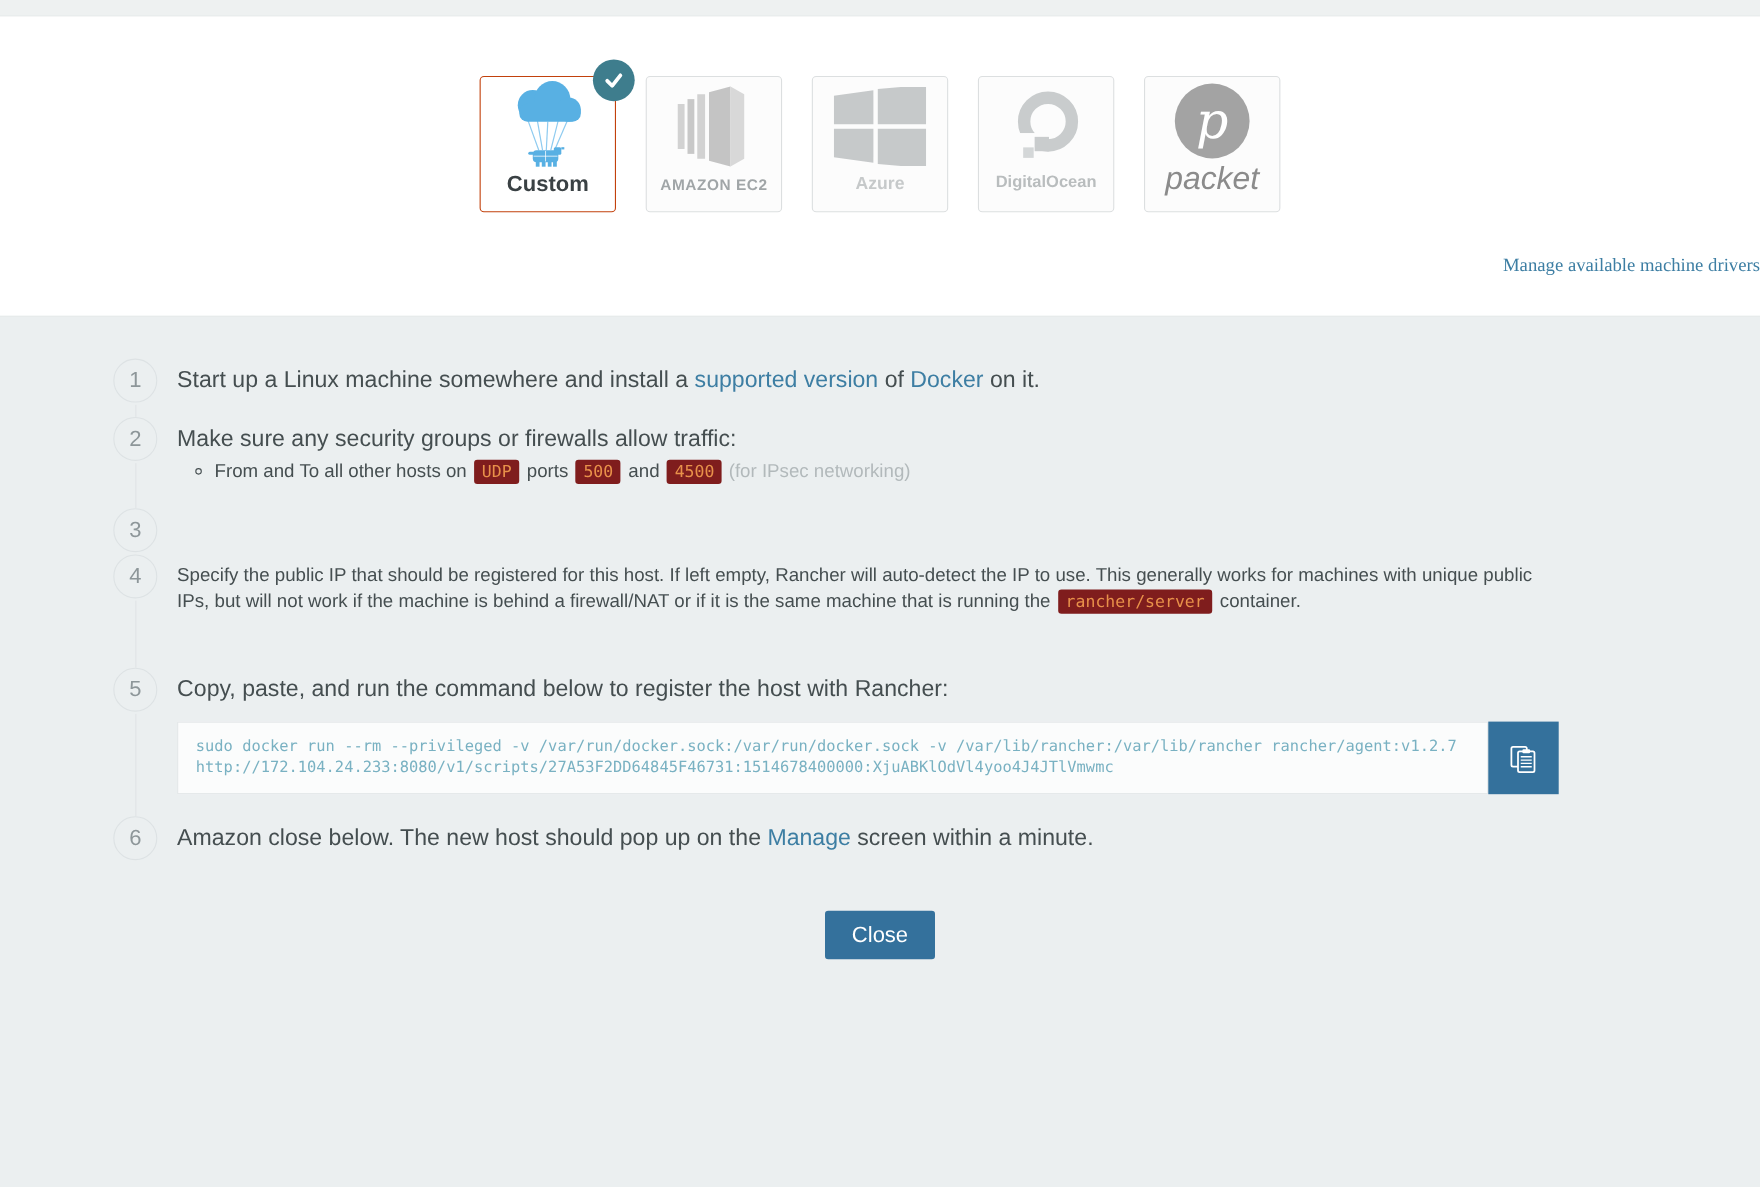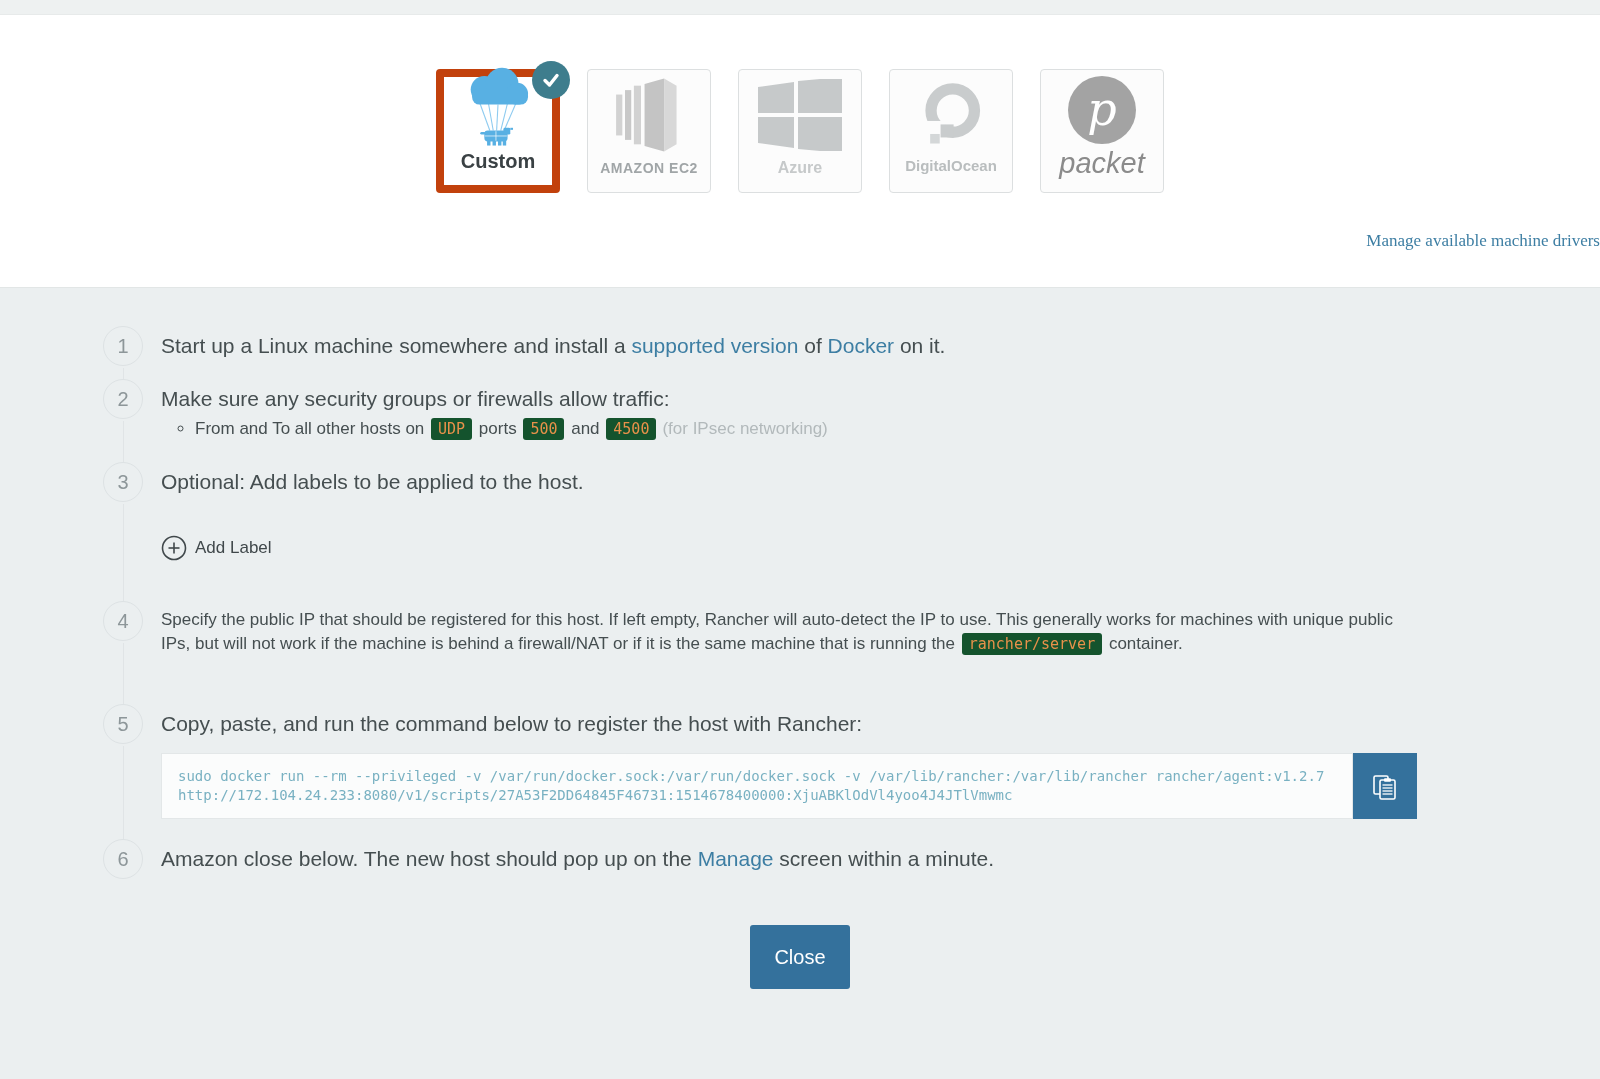--- a/index.html
+++ b/index.html
@@ -13,21 +13,21 @@
   
   .top-strip { height:15px; background:#eef1f1; border-bottom:1px solid #e7eaea; }
   .drivers-panel { background:#ffffff; padding-top:54px; padding-bottom:36px; border-bottom:1px solid #e2e6e6; }
   .cards-row { display:flex; justify-content:center; align-items:flex-start; gap:27px; }
   .driver-card {
     position:relative; width:124px; height:124px;
     background:#fcfcfc; border:1px solid #dcdfe0; border-radius:4px;
     display:flex; flex-direction:column; align-items:center; justify-content:flex-end;
     padding-bottom:8px; cursor:pointer;
   }
-  .driver-card.selected { background:#ffffff; border:8px solid #c2410c; }
+  .driver-card.selected { background:#ffffff; border:1px solid #c2410c;justify-content:space-between; }
   .card-icon { flex:1; display:flex; align-items:center; justify-content:center; width:100%; }
   .check-badge {
     position:absolute; top:-16px; right:-18px; width:38px; height:38px; border-radius:50%;
     background:#3e7d8d; display:flex; align-items:center; justify-content:center;
   }
   .lbl-custom { font-size:20px; font-weight:700; color:#3a4144; line-height:1; padding-bottom:6px; }
   .lbl-amazon { font-size:14px; font-weight:700; color:#a0a5a7; letter-spacing:.5px; text-transform:uppercase; padding-bottom:8px; }
   .lbl-azure  { font-size:16px; font-weight:700; color:#c6c9ca; line-height:1; padding-bottom:8px; }
   .lbl-do     { font-size:15px; font-weight:700; color:#b9bdbe; padding-bottom:10px; }
   .lbl-packet { font-family:Liberation Sans, sans-serif; font-style:italic; font-size:29px; color:#8b8b8b; line-height:1; padding-bottom:6px;text-align:right; }
@@ -45,21 +45,21 @@
   }
   .rail-line { width:1px; flex:1; background:#e0e4e6; margin-top:2px; }
   .step:last-child .rail-line { display:none; }
   .step-body { padding-left:18px; width:1273px; }
   .step-title { font-size:21px; line-height:26px; padding-top:7px; }
   .pad-bottom-20 { padding-bottom:20px; }
   .pad-bottom-36 { padding-bottom:36px; }
   .pad-bottom-48 { padding-bottom:48px; }
   .code-chip {
     font-family:"DejaVu Sans Mono","Liberation Mono",monospace;
-    font-size:15px; color:#e8914a; background:#14532d; border-radius:3px;
+    font-size:15px; color:#e8914a; background:#7f1d1d; border-radius:3px;
     padding:2px 7px; margin:0 2px;
   }
   .gray-note { color:#b2b9bb; margin-left:4px; }
   .sub-bullets { margin:4px 0 0 34px; list-style-type:circle; }
   .sub-bullets li { font-size:17px; line-height:26px; }
   
   .add-label-btn {
     display:inline-flex; align-items:center; gap:8px; margin-top:40px;
     font-size:17px; color:#40484b; cursor:pointer; background:none; border:none;
     font-family:inherit;
@@ -80,21 +80,21 @@
     font-size:14px; line-height:19px; color:#79b1c2;
     padding:13px 16px; white-space:pre-wrap; word-break:break-all;
   }
   .copy-btn {
     width:64px; background:#34719c; border:none; cursor:pointer;
     display:flex; align-items:center; justify-content:center; flex:0 0 64px;
   }
   
   .footer-row { text-align:center; margin-top:46px; }
   .btn-close {
-    min-width:95px; height:64px; padding:0 24px; background:#34719c; color:#ffffff;
+    min-width:95px; height:44px; padding:0 24px; background:#34719c; color:#ffffff;
     border:none; border-radius:3px; font-size:20px; font-family:inherit; cursor:pointer;
   }
 </style>
 </head>
 <body>
 
 <div class="top-strip"></div>
 
 <section class="drivers-panel">
   <div class="cards-row">
@@ -214,31 +214,20 @@
       <ul class="sub-bullets">
         <li><span>From and To all other hosts on </span><span class="code-chip">UDP</span><span> ports </span><span class="code-chip">500</span><span> and </span><span class="code-chip">4500</span><span class="gray-note">(for IPsec networking)</span></li>
       </ul>
     </div>
   </div>
 
   <div class="step">
     <div class="step-rail">
       <div class="step-circle">3</div>
       <div class="rail-line"></div>
-    </div>
-    <div class="step-body pad-bottom-36">
-      <div class="step-title">Optional: Add labels to be applied to the host.</div>
-      <button class="add-label-btn">
-        <svg width="26" height="26" viewBox="0 0 26 26">
-          <circle cx="13" cy="13" r="11.5" fill="none" stroke="#40484b" stroke-width="1.6"></circle>
-          <line x1="13" y1="7.5" x2="13" y2="18.5" stroke="#40484b" stroke-width="1.6"></line>
-          <line x1="7.5" y1="13" x2="18.5" y2="13" stroke="#40484b" stroke-width="1.6"></line>
-        </svg>
-        <span>Add Label</span>
-      </button>
     </div>
   </div>
 
   <div class="step">
     <div class="step-rail">
       <div class="step-circle">4</div>
       <div class="rail-line"></div>
     </div>
     <div class="step-body pad-bottom-48">
       <div class="para"><span>Specify the public IP that should be registered for this host. If left empty, Rancher will auto-detect the IP to use. This generally works for machines with unique public IPs, but will not work if the machine is behind a firewall/NAT or if it is the same machine that is running the </span><span class="code-chip">rancher/server</span><span> container.</span></div>

